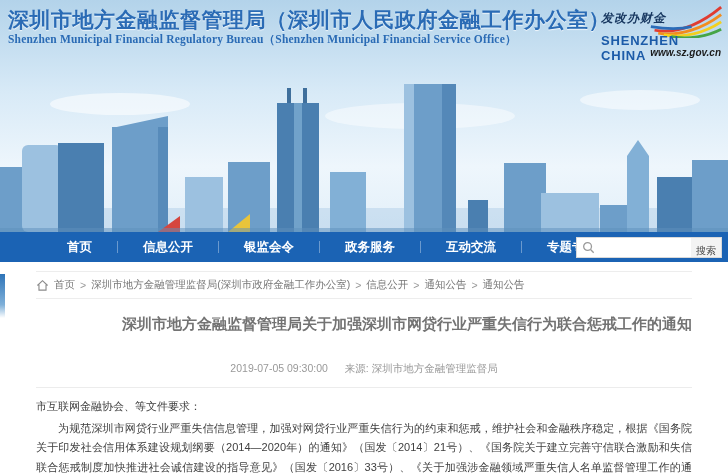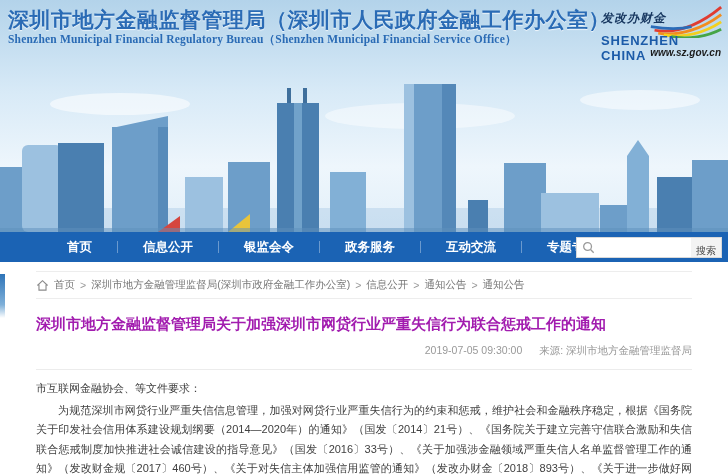--- a/index.html
+++ b/index.html
@@ -42,23 +42,23 @@
   .content{position:relative;width:728px;height:238px;background:#fff;box-sizing:border-box;
            padding:0 36px;}
   .edge-strip{position:absolute;left:0;top:3px;width:5px;height:44px;
               background:linear-gradient(180deg,#2e74b8 0%,#7fb0d9 70%,rgba(127,176,217,0) 100%);}
   .breadcrumb{display:flex;align-items:center;height:26px;margin-top:9px;
               border-top:1px solid #ededed;border-bottom:1px solid #ededed;
               font-size:10.5px;color:#777;white-space:nowrap;overflow:hidden;}
   .breadcrumb .home-ic{margin-right:5px;flex:0 0 auto;}
   .crumb{color:#777;text-decoration:none;cursor:pointer;}
   .crumb-sep{margin:0 5px;color:#999;}
-  .art-title{margin:15px 0 0 0;text-align:left;font-size:15px;line-height:20px;
-             font-weight:bold;color:#a21caf;}
-  .art-meta{margin-top:10px;text-align:right;font-size:10.5px;color:#999;}
+  .art-title{margin:15px 0 0 0;text-align:right;font-size:15px;line-height:20px;
+             font-weight:bold;color:#737373;}
+  .art-meta{margin-top:28px;text-align:center;font-size:10.5px;color:#999;}
   .art-meta .src{margin-left:14px;}
   .meta-rule{border:0;border-top:1px solid #ececec;margin:11px 0 0 0;}
   .art-body p{margin:0;font-size:11px;line-height:19.5px;color:#404040;text-align:justify;}
   .art-body .p-first{margin-top:9px;}
   .art-body .p-indent{text-indent:2em;margin-top:2px;}
 </style>
 </head>
 <body>
 
 <div class="page">

